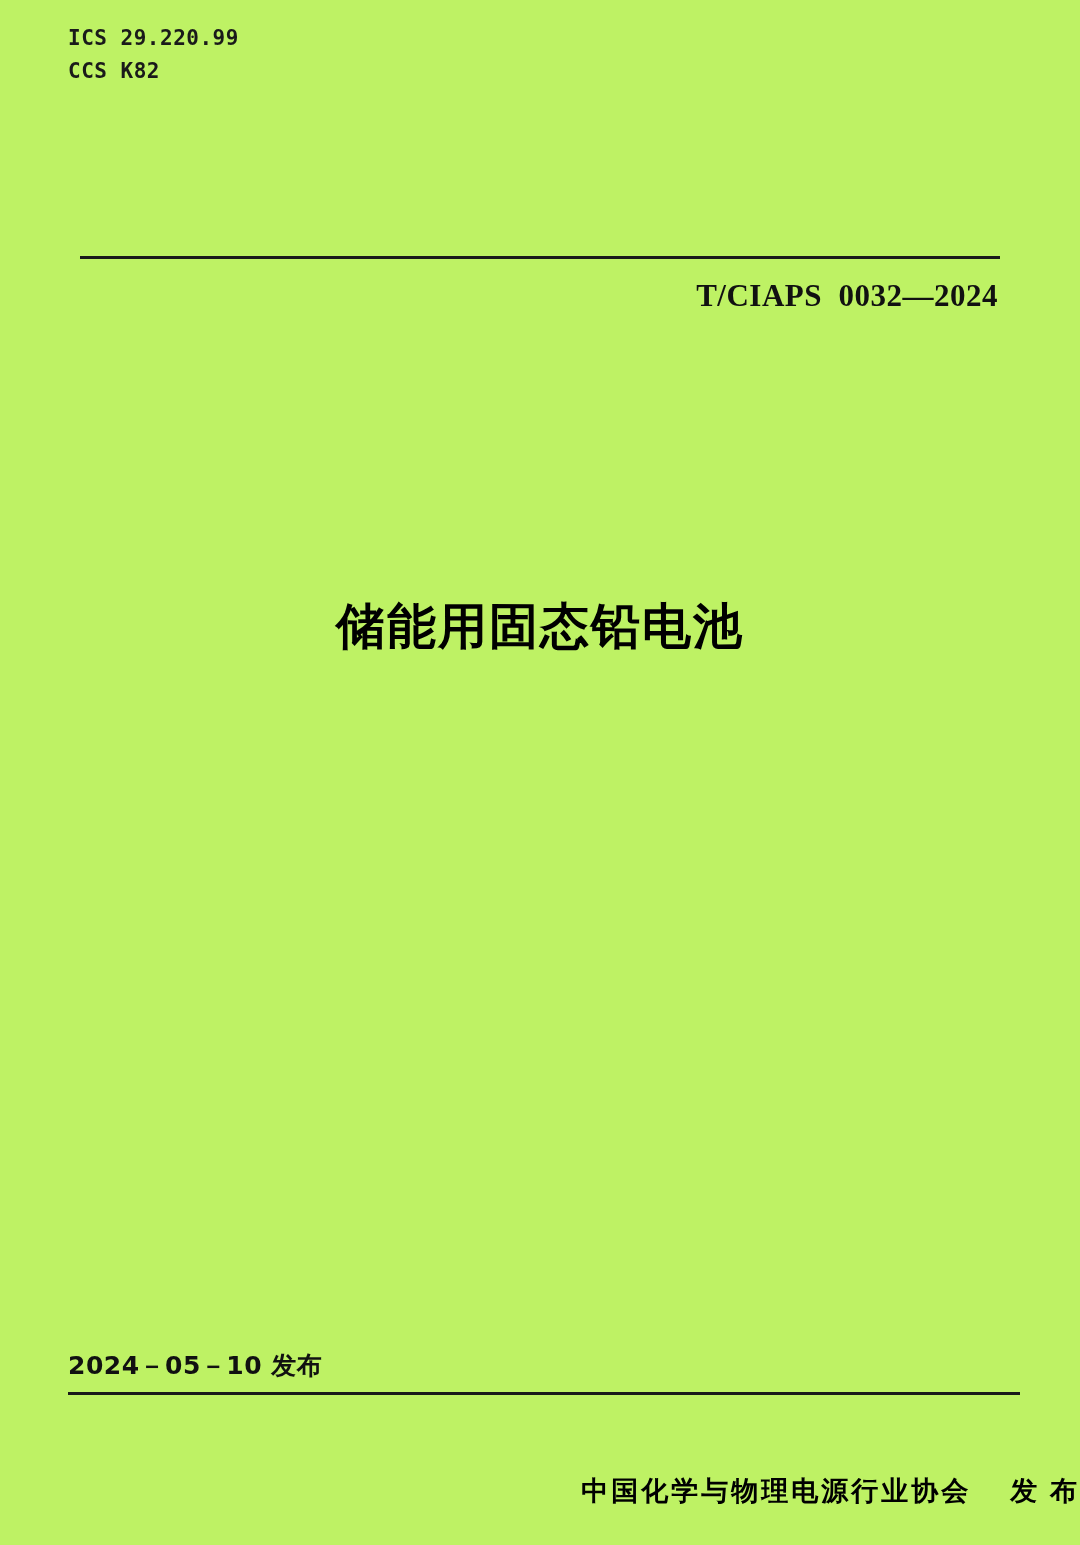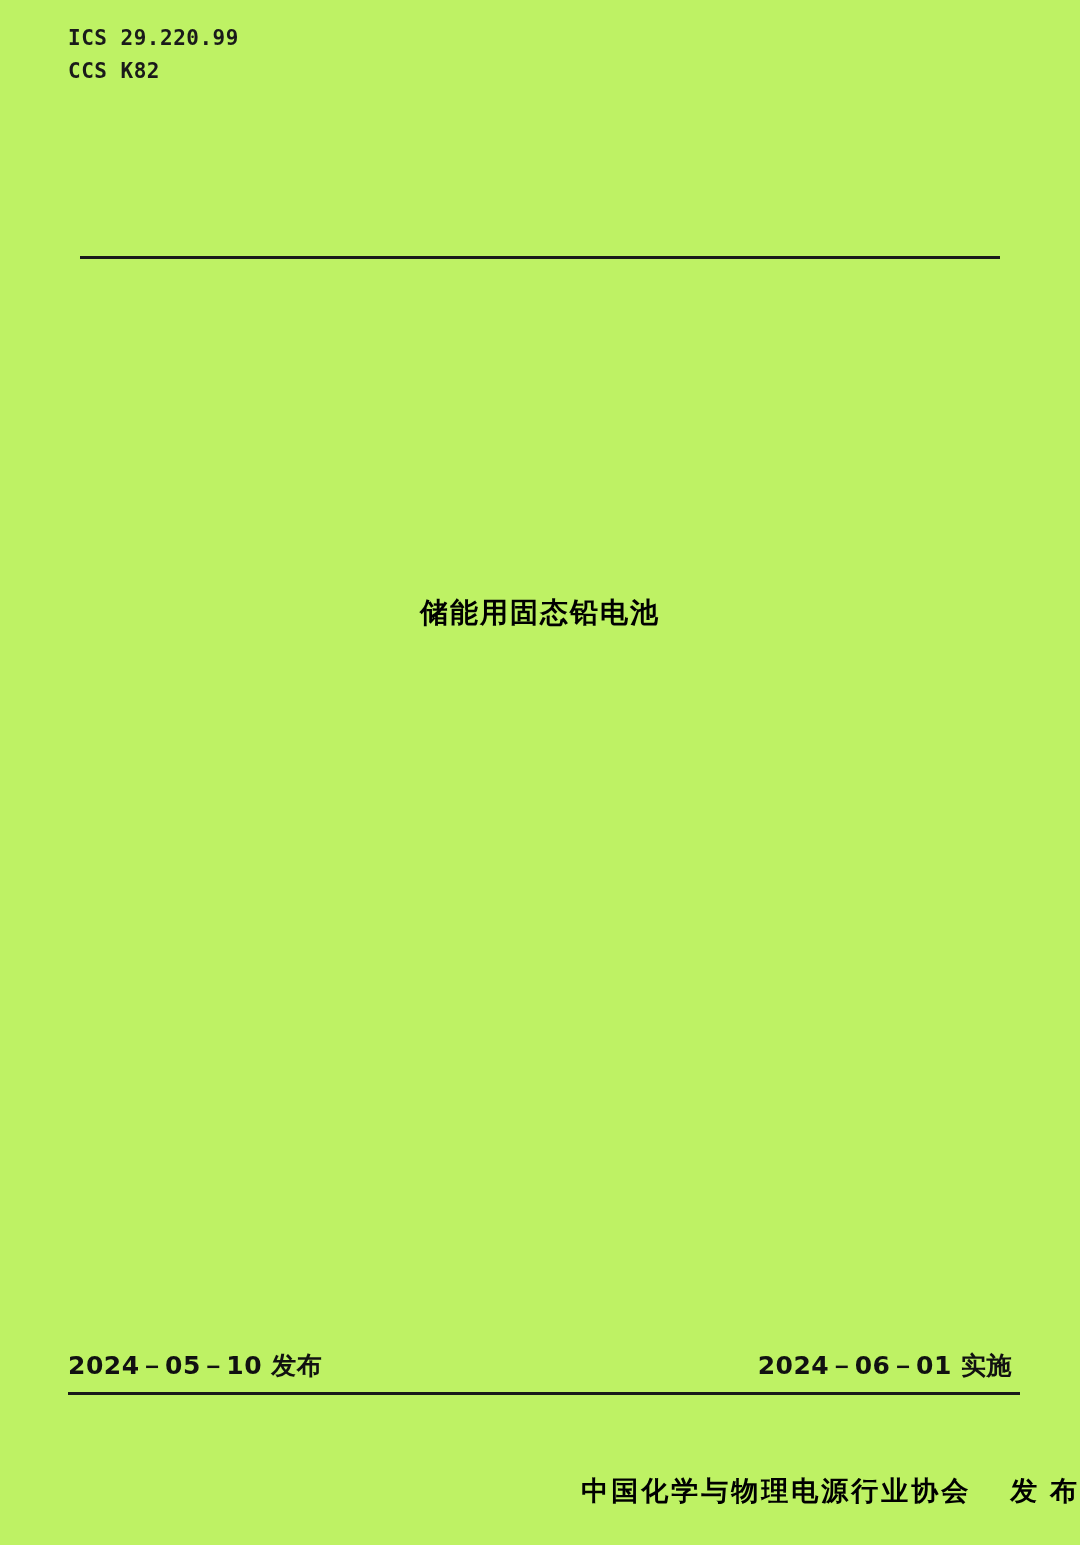--- a/index.html
+++ b/index.html
@@ -72,21 +72,21 @@
   }
 
   
   .doc-title-cn {
     position: absolute;
     left: 0;
     right: 0;
     top: 594px;
     text-align: center;
     font-family: "DejaVu Sans", sans-serif;
-    font-size: 28px;
+    font-size: 49px;
     font-weight: 700;
     letter-spacing: 2px;
     color: #000000;
   }
 
   
   .doc-title-en {
     position: absolute;
     left: 0;
     right: 0;
@@ -161,26 +161,26 @@
 <div class="page">
 
   <div class="ics-block">
     <div class="ics-line">ICS 29.220.99</div>
     <div class="ics-line">CCS K82</div>
   </div>
 
 
   <div class="title-rule"></div>
 
+  <div class="std-number">T/CIAPS  0032—2024</div>
 
   <div class="doc-title-cn">储能用固态铅电池</div>
 
 
   <div class="dates-row">
     <div class="date-issue">2024－05－10 发布</div>
-    <div class="date-effective">2024－06－01 实施</div>
   </div>
 
   <div class="bottom-rule"></div>
 
   <div class="publisher">中国化学与物理电源行业协会    发 布</div>
 
 </div>
 
 </body></html>

